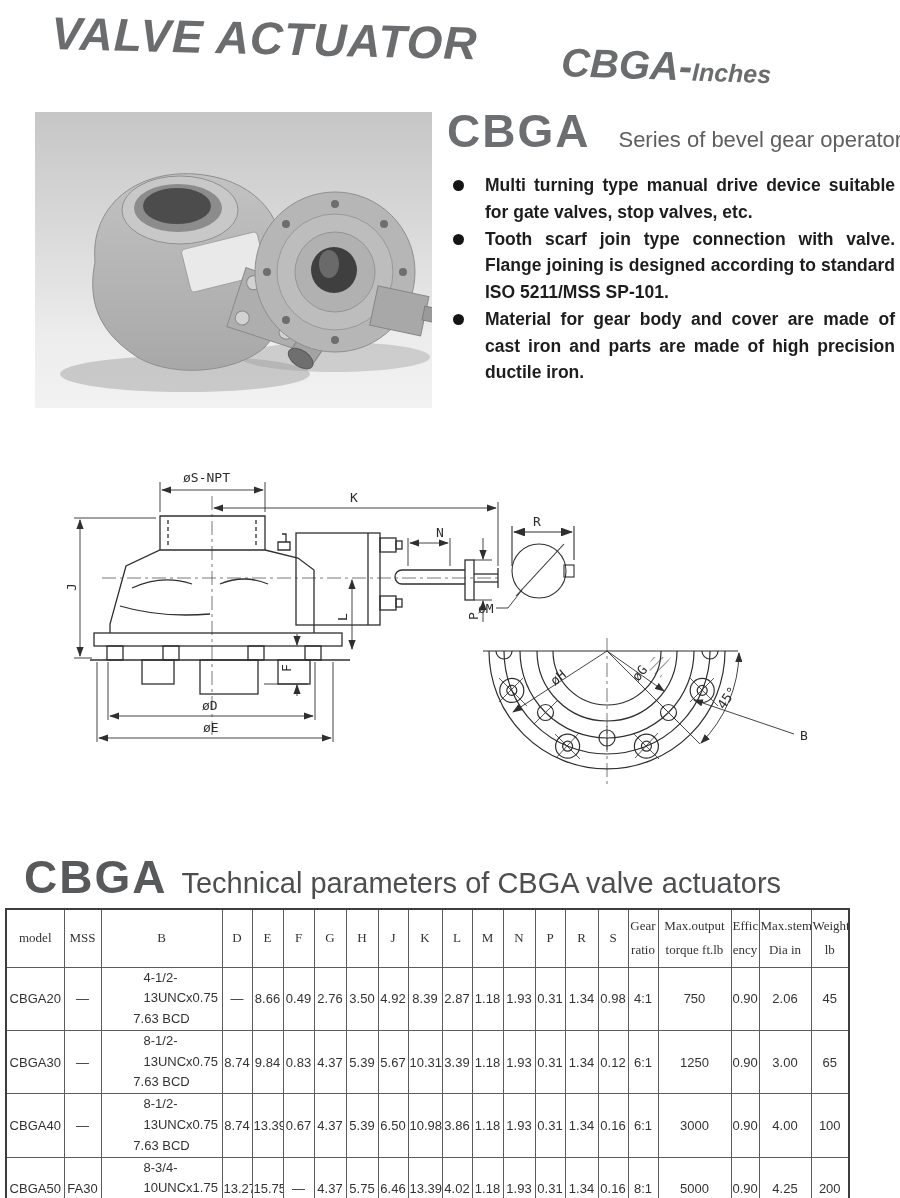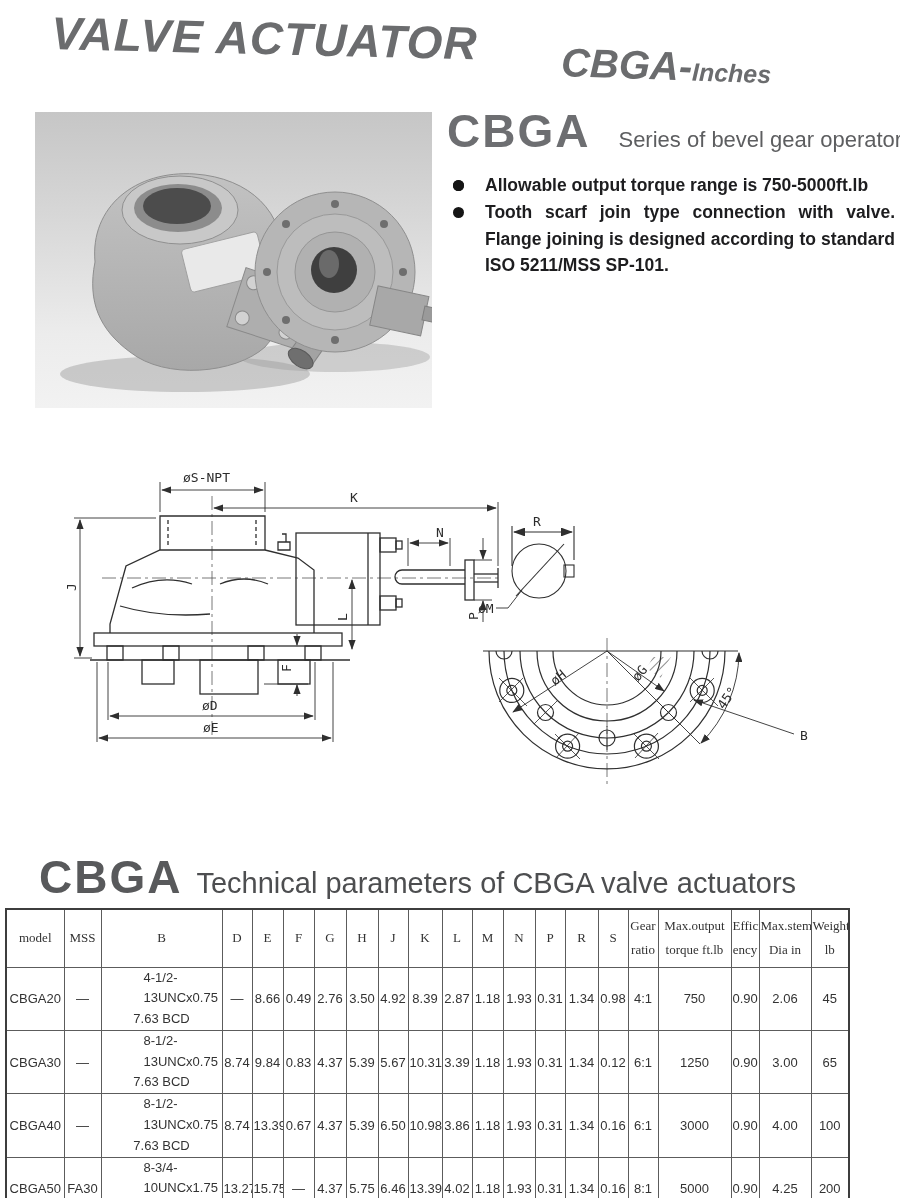--- a/index.html
+++ b/index.html
@@ -26,21 +26,21 @@
   ul.bullets{list-style:none;margin:14px 0 0 0;padding:0;}
   ul.bullets li{position:relative;padding-left:38px;text-align:justify;
                 font-size:17.5px;font-weight:bold;color:#1d1d1f;line-height:1.53;}
   ul.bullets .dot{position:absolute;left:6px;top:8px;width:11px;height:11px;border-radius:50%;background:#151515;}
 
   
   .drawing{position:absolute;left:50px;top:438px;width:850px;height:385px;}
   .drawing text{font-family:"DejaVu Sans Mono", monospace;font-size:13px;fill:#2c2c2c;}
 
   
-  .params-head{position:absolute;left:39px;top:850px;white-space:nowrap;}
+  .params-head{position:absolute;left:24px;top:850px;white-space:nowrap;}
   .params-head .cbga{font-size:46px;font-weight:bold;color:#58595b;letter-spacing:2px;}
   .params-head .rest{font-size:29px;color:#4d4e50;margin-left:14px;}
 
   
   table.params{position:absolute;left:5px;top:908px;width:843px;table-layout:fixed;
                border-collapse:collapse;border:2px solid #3d3d3d;font-size:13px;color:#333;}
   table.params th,table.params td{border:1.4px solid #5c5c5c;padding:0 1px;text-align:center;
                vertical-align:middle;overflow:hidden;}
   table.params thead tr{height:58px;}
   table.params tbody tr{height:57px;}
@@ -116,23 +116,23 @@
         </g>
       </g>
     </svg>
   </div>
 
   <div class="intro">
     <div class="intro-head">
       <span class="cbga">CBGA</span><span class="series">Series of bevel gear operators</span>
     </div>
     <ul class="bullets">
-      <li><span class="dot"></span></li>
-      <li><span class="dot"></span><span>Allowable output torque range is 750-5000ft.lb</span></li>
+      <li><span class="dot"></span><span>Multi turning type manual drive device suitable for gate valves, stop valves, etc.</span></li>
       <li><span class="dot"></span><span>Tooth scarf join type connection with valve. Flange joining is designed according to standard ISO 5211/MSS SP-101.</span></li>
+      <li><span class="dot"></span><span>Material for gear body and cover are made of cast iron and parts are made of high precision ductile iron.</span></li>
     </ul>
   </div>
 
   <div class="drawing">
     <svg width="850" height="385" viewBox="0 0 850 385">
       <defs>
         <marker id="arr" markerWidth="11" markerHeight="8" refX="10" refY="4" orient="auto-start-reverse">
           <path d="M0,0 L11,4 L0,8 Z" fill="#2f2f2f"></path>
         </marker>
         <pattern id="hatch" width="6" height="6" patternTransform="rotate(45)" patternUnits="userSpaceOnUse">

